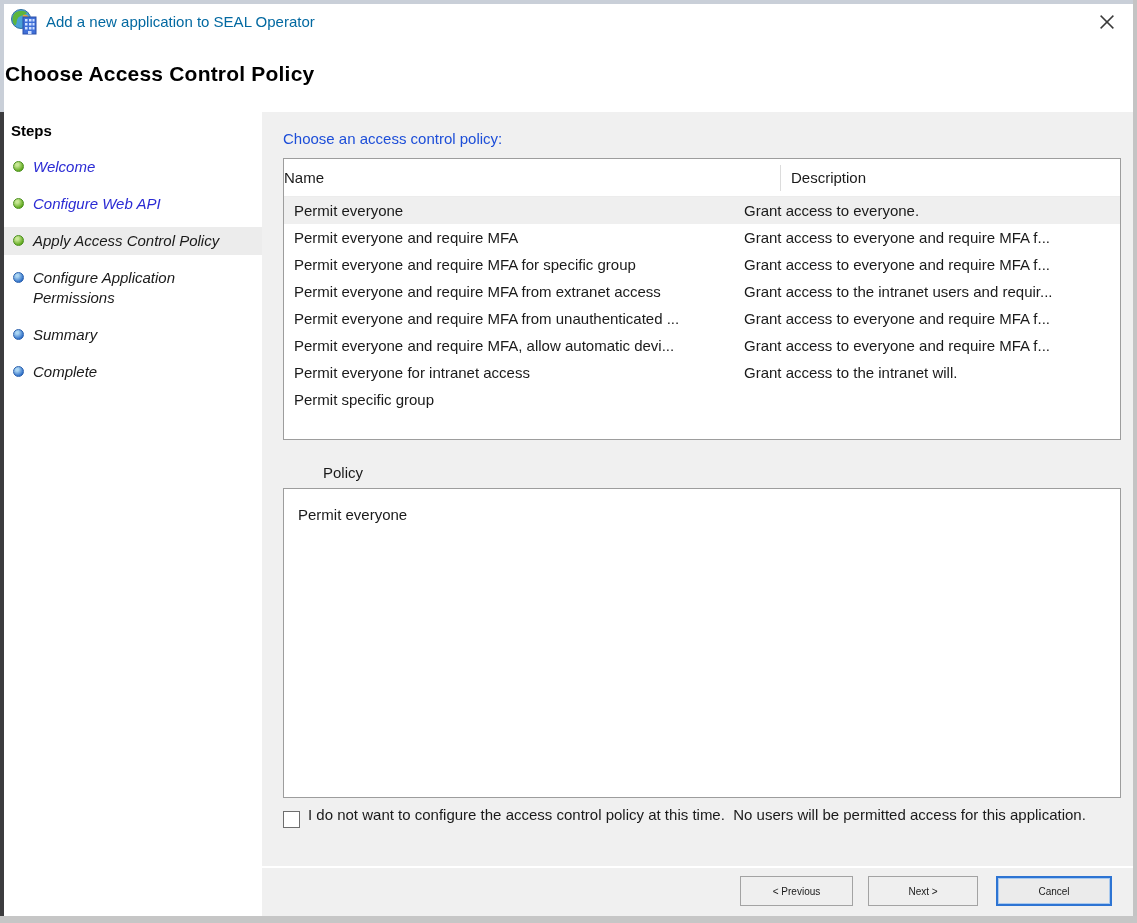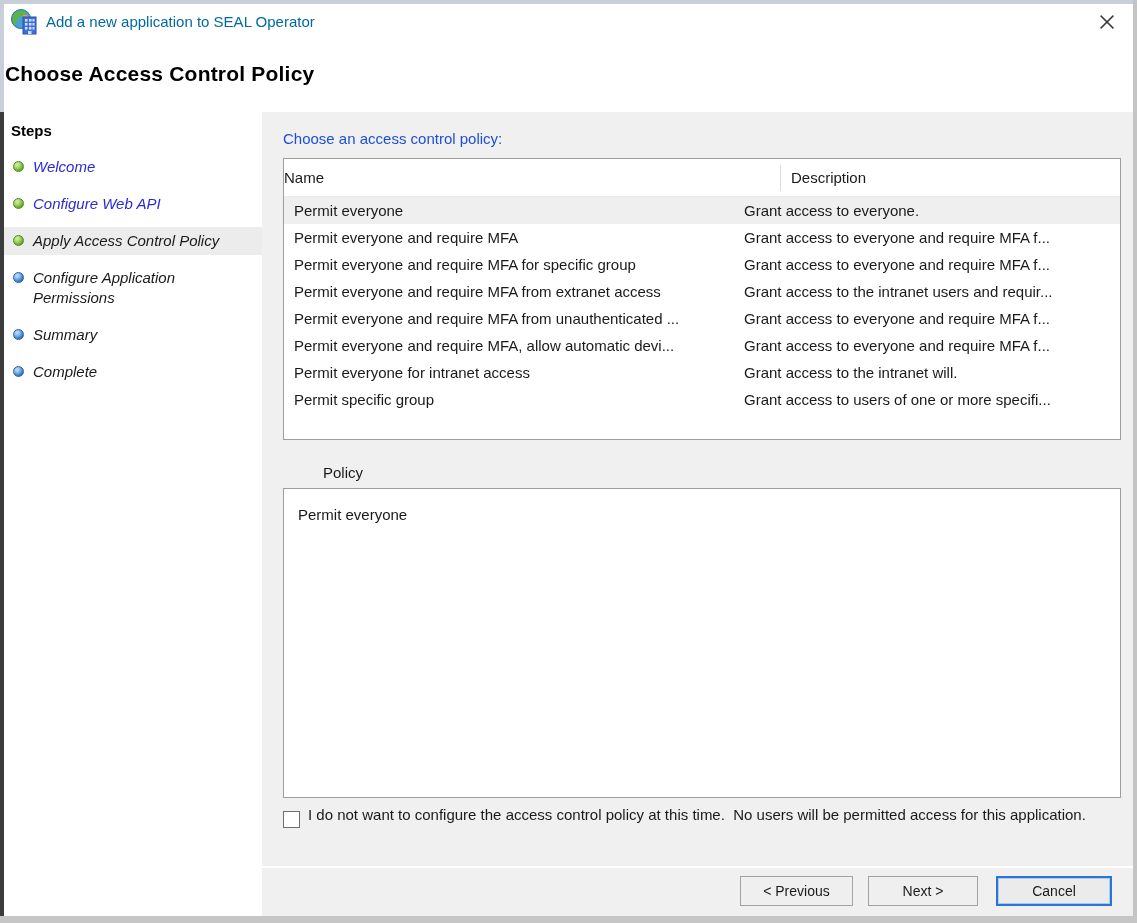--- a/index.html
+++ b/index.html
@@ -51,21 +51,21 @@
   .cell-desc { flex:1; padding-left:8px; white-space:nowrap; overflow:hidden; }
 
   .policy-label { position:absolute; left:21px; top:352px; font-size:15px; color:#1a1a1a;margin-left:40px; }
   .policy-preview { position:absolute; left:21px; top:376px; width:838px; height:310px; background:#fff; border:1px solid #9d9d9d; padding:17px 14px; font-size:15px; color:#1a1a1a; }
 
   .checkbox-row { position:absolute; left:21px; top:692px; width:828px; display:flex; align-items:flex-start; }
   .checkbox-box { width:17px; height:17px; background:#fff; border:1px solid #6e6e6e; margin-top:7px; flex-shrink:0; cursor:default; }
   .checkbox-label { margin-left:8px; font-size:15px; line-height:21px; color:#1a1a1a; white-space:pre-wrap; }
 
   .footer-bar { position:absolute; left:0; top:754px; width:871px; height:50px; background:#f0f0f0; border-top:2px solid #ffffff; }
-  .btn { position:absolute; top:8px; height:30px; font-size:14px; color:#1a1a1a; background:#efefef; border:1px solid #a3a3a3; cursor:default; padding:0;text-align:center; }
+  .btn { position:absolute; top:8px; height:30px; font-size:10px; color:#1a1a1a; background:#efefef; border:1px solid #a3a3a3; cursor:default; padding:0;text-align:center; }
   .btn-previous { left:478px; width:113px; }
   .btn-next { left:606px; width:110px; }
   .btn-cancel { left:734px; width:116px; background:#ebebeb; border:2px solid var(--focus-blue,#2d74d3); box-shadow:inset 0 0 0 1px #a9c9ee; }
 </style>
 </head>
 <body>
 
 <div id="window">
   <div class="frame-top"></div>
   <div class="frame-right"></div>
@@ -178,21 +178,20 @@
     <span class="cell-desc">Grant access to everyone and require MFA f...</span>
   </div>
 
   <div class="table-row">
     <span class="cell-name">Permit everyone for intranet access</span>
     <span class="cell-desc">Grant access to the intranet will.</span>
   </div>
 
   <div class="table-row">
     <span class="cell-name">Permit specific group</span>
-    <span class="cell-desc">Grant access to users of one or more specifi...</span>
   </div>
 </div>
     </div>
 
     <div class="policy-label">Policy</div>
     <div class="policy-preview">Permit everyone</div>
 
     <div class="checkbox-row">
       <div class="checkbox-box" role="checkbox" aria-checked="false"></div>
       <div class="checkbox-label">I do not want to configure the access control policy at this time.  No users will be permitted access for this application.</div>

